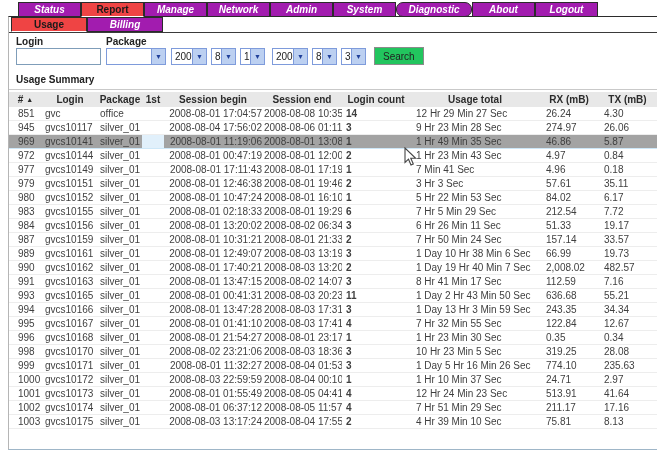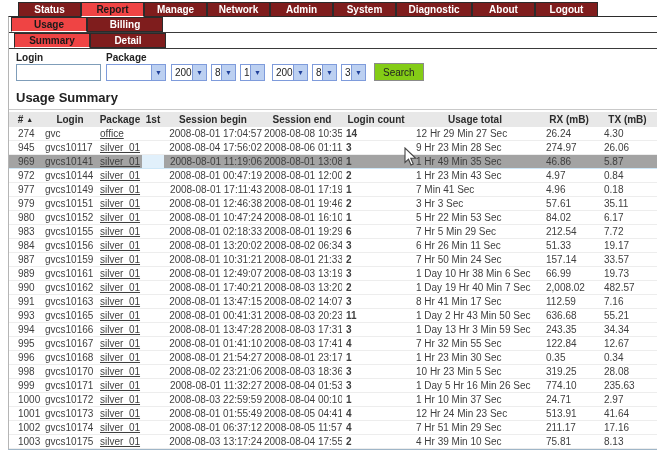--- a/index.html
+++ b/index.html
@@ -6,56 +6,56 @@
   body {
     width:657px; height:452px; background:#fff; position:relative; overflow:hidden;
     font-family:"Liberation Sans", sans-serif; -webkit-font-smoothing:antialiased;
   }
   
   .tab {
     box-sizing:border-box; height:15px; line-height:13px; text-align:center;
     font-size:10px; font-weight:bold; border:1px solid #2b2b2b; cursor:pointer;
     white-space:nowrap; overflow:hidden;
   }
-  .tab.inactive { background:#7f1d1d; color:#fff; }
+  .tab.inactive { background:#a21caf; color:#fff;font-style:italic; }
   .tab.active   { background:#ef4444; color:#1a1a1a; border-bottom:1px solid #fff; }
   .nav1 { display:flex; padding-left:18px; margin-top:2px; position:relative; z-index:3; margin-bottom:-1px; }
   .nav1 .tab { width:63px; margin-bottom:0; }
-  .nav1 .tab:nth-child(7) { width:76px; }
+  .nav1 .tab:nth-child(7) { width:76px;border-radius:7px; }
   .panel {
     margin-left:8px; box-sizing:border-box; height:434px;
     border-top:1px solid #2b2b2b; border-left:1px solid #b5b5b5; border-bottom:1px solid #9fb6c8;
     background:#fff;
   }
   .nav2, .nav3 { display:flex; position:relative; border-bottom:1px solid #3a3a3a; height:15px; }
   .nav2 { padding-left:2px; }
   .nav3 { padding-left:5px; }
   .nav2 .tab, .nav3 .tab { width:76px; margin-bottom:-1px; position:relative; z-index:2; }
   
   .filters { display:flex; align-items:flex-end; padding:2px 0 4px 7px; }
   .fgroup  { display:flex; flex-direction:column; }
   .flabel  { font-size:10px; font-weight:bold; color:#222; height:13px; line-height:13px; }
   input.text { width:85px; height:17px; box-sizing:border-box; border:1px solid #7f9db9; font-size:10px; padding:0 2px; font-family:"Liberation Sans",sans-serif; }
   .selrow { display:flex; gap:4px; }
   .sel { display:inline-flex; box-sizing:border-box; border:1px solid #7e9bdb; height:17px; background:#fff; align-items:stretch; cursor:pointer; }
   .sel .val { font-size:10px; color:#222; padding:2px 1px 0 3px; flex:1; overflow:hidden; }
   .sel .arr { width:13px; background:#bcd0f1; border-left:1px solid #7e9bdb; color:#20409a; font-size:7px; display:flex; align-items:center; justify-content:center; flex:none; }
   .sel.year { width:36px; } .sel.sm { width:25px; } .sel.pkg { width:60px; }
   .gap4 { width:5px; flex:none; } .gap6 { width:7px; flex:none; }
-  .search-btn { height:18px; padding:0 8px; font-size:10px; background:#84cc16; border:1px solid #8b8b8b; color:#222; margin-left:8px; font-family:"Liberation Sans",sans-serif; cursor:pointer; }
+  .search-btn { height:18px; padding:0 8px; font-size:10px; background:#22c55e; border:1px solid #8b8b8b; color:#222; margin-left:8px; font-family:"Liberation Sans",sans-serif; cursor:pointer; }
   
-  .section-title { font-size:13px; font-weight:bold; color:#222; padding:5px 0 4px 7px; }
+  .section-title { font-size:10px; font-weight:bold; color:#222; padding:5px 0 4px 7px; }
   .rule { border:0; border-top:1px solid #c9c9c9; margin:0; }
   
   table { border-collapse:collapse; table-layout:fixed; width:648px; font-size:10px; color:#3f3f3f; margin-top:2px; }
   th { background:#e8e8e8; font-size:10px; color:#2b2b2b; height:15px; font-weight:bold; text-align:center; white-space:nowrap; overflow:hidden; padding:0; cursor:pointer; }
   td { height:13px; white-space:nowrap; overflow:hidden; border-bottom:1px solid #ededed; padding:0; }
   td:nth-child(1){ padding-left:9px; }
   td:nth-child(2){ padding-left:3px; }
-  td:nth-child(3){ padding-left:2px;text-decoration:underline; }
+  td:nth-child(3){ padding-left:2px; }
   td:nth-child(5){ padding-left:2px;text-align:right; }
   td:nth-child(6){ padding-left:2px; }
   td:nth-child(7){ padding-left:4px; font-weight:bold; }
   td:nth-child(8){ padding-left:6px; }
   td:nth-child(9){ padding-left:6px; }
   td:nth-child(10){ padding-left:6px; }
   tr.hl td { background:#a3a3a3; border-bottom-color:#cde7f8; }
   tr.hl td:nth-child(4){ background:#e1f0fb; }
   .sort { font-size:7px; margin-left:3px; vertical-align:1px; }
   .cursor { position:absolute; left:404px; top:147px; z-index:10; pointer-events:none; }
@@ -72,24 +72,20 @@
     <div class="tab inactive">System</div>
     <div class="tab inactive">Diagnostic</div>
     <div class="tab inactive">About</div>
     <div class="tab inactive">Logout</div>
   </div>
 
 <div class="panel">
   <div class="nav2" id="nav2">
       <div class="tab active">Usage</div>
       <div class="tab inactive">Billing</div>
-    </div>
-  <div class="nav3" id="nav3">
-      <div class="tab active">Summary</div>
-      <div class="tab inactive">Detail</div>
     </div>
 
   <div class="filters">
     <div class="fgroup">
       <div class="flabel">Login</div>
       <input class="text" type="text" value="" style="">
     </div>
     <div class="gap4"></div>
     <div class="fgroup">
       <div class="flabel">Package</div>
@@ -160,21 +156,21 @@
           <th>Session begin</th>
           <th>Session end</th>
           <th>Login count</th>
           <th>Usage total</th>
           <th>RX (mB)</th>
           <th>TX (mB)</th>
         </tr>
       </thead>
     <tbody id="tbody">
         <tr>
-          <td>274</td>
+          <td>851</td>
           <td>gvc</td>
           <td>office</td>
           <td></td>
           <td>2008-08-01 17:04:57</td>
           <td>2008-08-08 10:35:14</td>
           <td>14</td>
           <td>12 Hr 29 Min 27 Sec</td>
           <td>26.24</td>
           <td>4.30</td>
         </tr>

